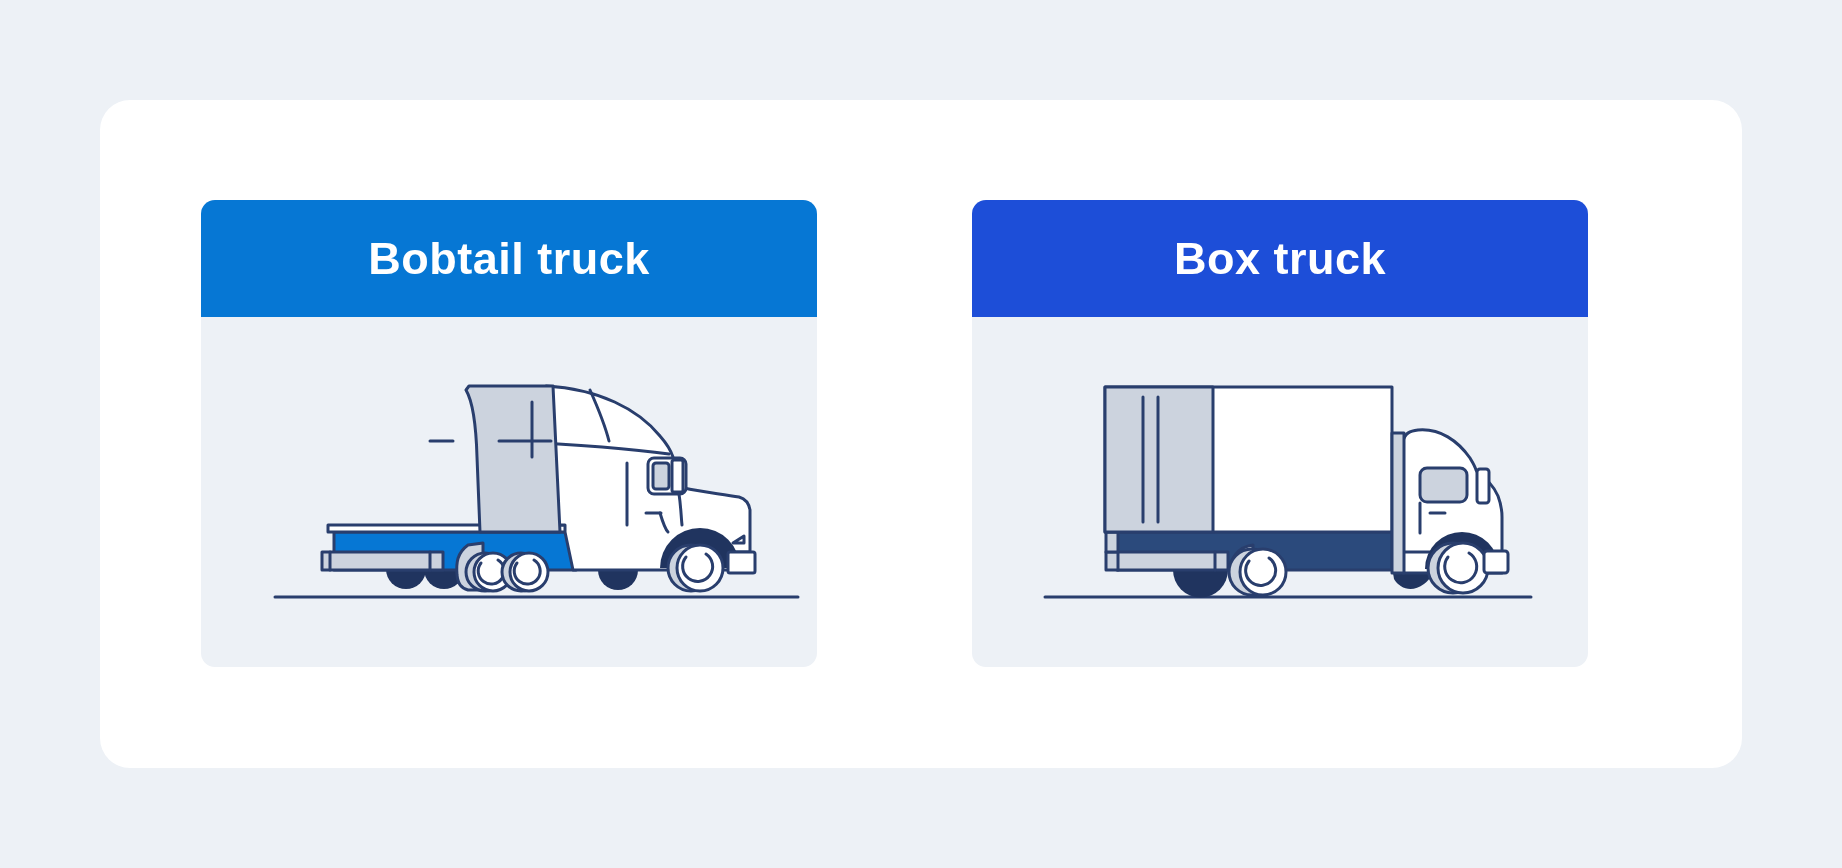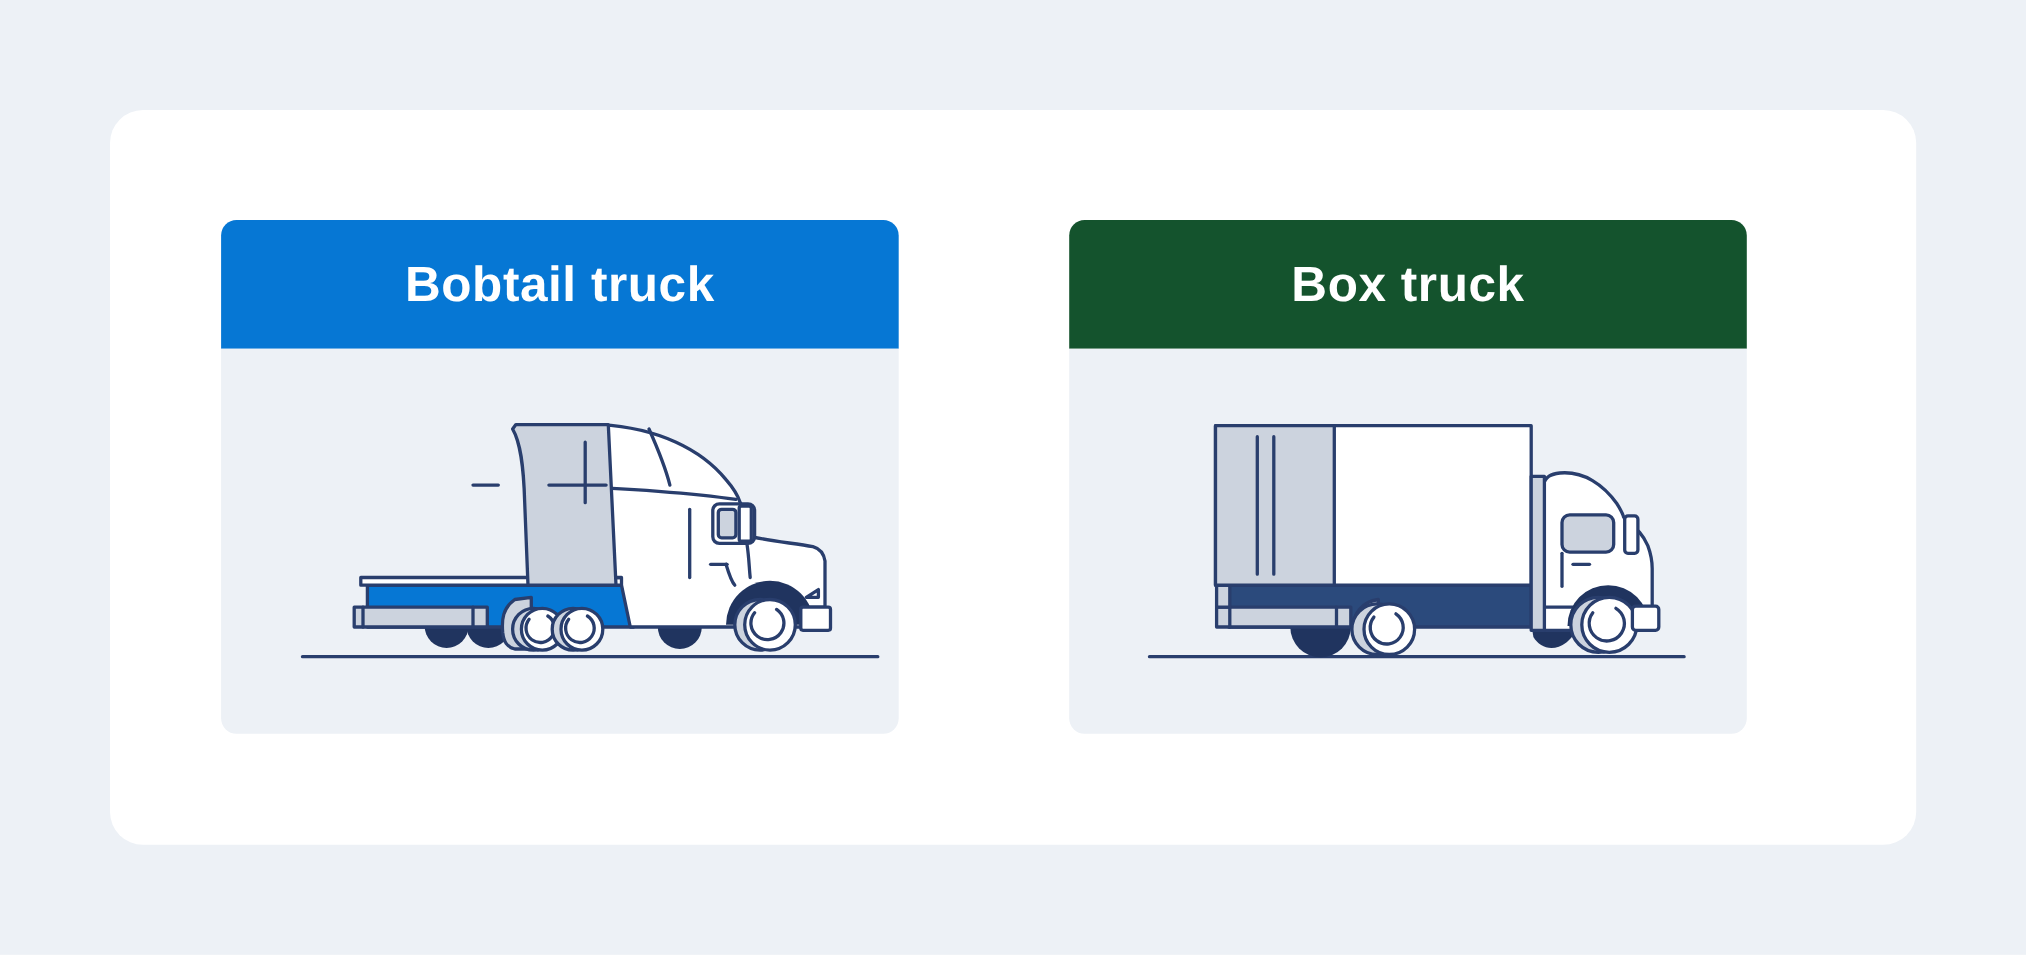--- a/index.html
+++ b/index.html
@@ -108,21 +108,21 @@
           <circle class="wh" cx="499" cy="251" r="23"></circle>
           <path class="ln" d="M505,237 A15,15 0 1 1 485,240"></path>
         </g>
 
         <rect class="wh" x="527" y="235" width="27" height="21" rx="2"></rect>
       </svg>
     </div>
   </div>
 
   <div class="panel right">
-    <div class="panel-header" style="background-color: #14532d;">
+    <div class="panel-header" style="background-color: #1d4ed8;">
       <div class="panel-title">Box truck</div>
     </div>
     <div class="panel-body">
       <svg viewBox="0 0 670 350">
 
         <path class="ln" d="M73,280 H559"></path>
 
         <rect class="nv" x="145" y="215" width="275" height="38"></rect>
 
         <g>

